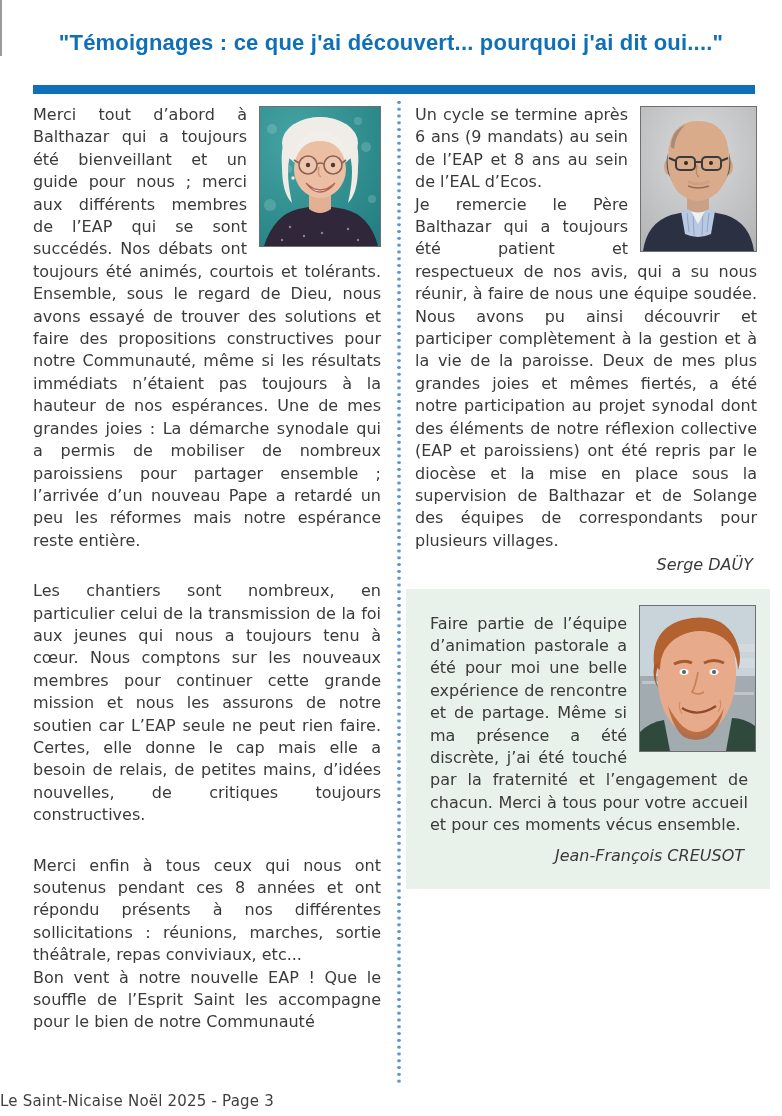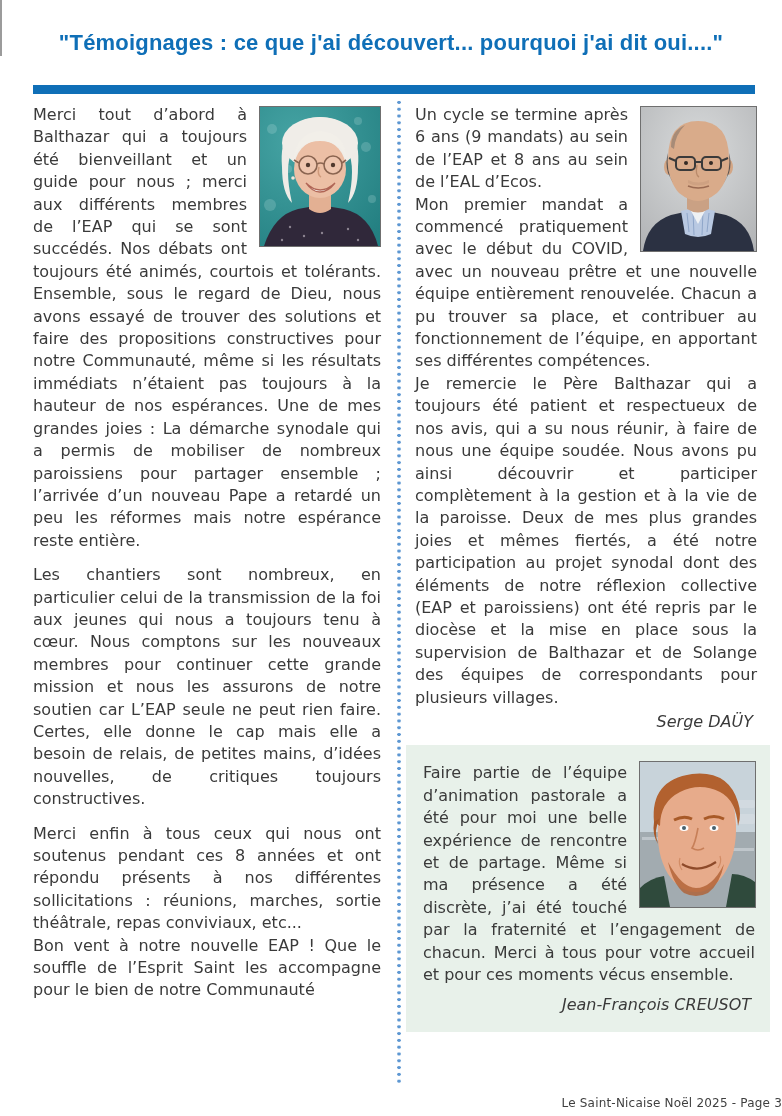--- a/index.html
+++ b/index.html
@@ -28,21 +28,21 @@
 
   
   .col{
     position:absolute;top:104px;
     font-size:16px;line-height:22.4px;color:#3a3a3a;
     text-align:justify;
   }
   .col-left{left:33px;width:348px;}
   .col-right{left:415px;width:342px;}
   .col p{margin:0;}
-  .col p.gap-before{margin-top:12px;}
+  .col p.gap-before{margin-top:28px;}
 
   .divider{
     position:absolute;left:397px;top:100px;width:4px;height:986px;
     background-image:radial-gradient(circle at 2px 2.4px, #5d97d2 1.6px, rgba(0,0,0,0) 1.9px);
     background-size:4px 6.8px;background-repeat:repeat-y;
   }
 
   figure.photo{
     margin:2px 0 8px 12px;padding:0;
     float:right;line-height:0;
@@ -57,26 +57,26 @@
   .sig.sig-serge{margin-top:2px !important;}
   .sig.sig-jf{margin-top:8px !important;}
 
   .green-box{
     margin:12px -13px 0 -9px;
     background:#e8f1ea;
     padding:16px 14px 14px 16px;
     overflow:hidden;
   }
   .green-box figure.photo{margin:0 0 8px 12px;}
-  .green-box p{margin:1px;}
+  .green-box p{margin:8px;}
 
   .footer{
     position:absolute;left:0;bottom:6px;width:100%;
-    text-align:right;margin:0;
-    font-size:12px;color:#3f3f3f;letter-spacing:0.2px;
+    text-align:left;margin:0;
+    font-size:15px;color:#3f3f3f;letter-spacing:0.2px;
   }
 </style>
 </head>
 <body>
 
 <div class="page">
 
   <div class="scan-artifact"></div>
 
   <h1 class="title">"Témoignages : ce que j'ai découvert... pourquoi j'ai dit oui...."</h1>
@@ -165,21 +165,20 @@
           <path d="M54 55 L61 55 M35 54 L28 51 M80 54 L87 51"></path>
         </g>
         <circle cx="45" cy="56" r="2" fill="#332a24"></circle>
         <circle cx="70" cy="56" r="2" fill="#332a24"></circle>
         <path d="M56 58 Q54 68 58 70" stroke="#b98a6a" stroke-width="1.4" fill="none"></path>
         <path d="M47 73 Q57 78 68 73 L68 76 Q57 81 47 76 Z" fill="#b98f72" opacity=".35"></path>
         <path d="M47 79 Q57 83 68 79" stroke="#9a6a52" stroke-width="1.6" fill="none"></path>
       </svg>
     </figure>
     <p>Un cycle se termine après 6 ans (9 mandats) au sein de l’EAP et 8 ans au sein de l’EAL d’Ecos.</p>
-    <p>Mon premier mandat a commencé pratiquement avec le début du COVID, avec un nouveau prêtre et une nouvelle équipe entièrement renouvelée. Chacun a pu trouver sa place, et contribuer au fonctionnement de l’équipe, en apportant ses différentes compétences.</p>
     <p>Je remercie le Père Balthazar qui a toujours été patient et respectueux de nos avis, qui a su nous réunir, à faire de nous une équipe soudée. Nous avons pu ainsi découvrir et participer complètement à la gestion et à la vie de la paroisse. Deux de mes plus grandes joies et mêmes fiertés, a été notre participation au projet synodal dont des éléments de notre réflexion collective (EAP et paroissiens) ont été repris par le diocèse et la mise en place sous la supervision de Balthazar et de Solange des équipes de correspondants pour plusieurs villages.</p>
     <p class="sig sig-serge">Serge DAÜY</p>
 
     <div class="green-box">
       <figure class="photo">
         <svg viewBox="0 0 115 145" width="115" height="145">
           <rect width="115" height="82" fill="#c8d3da"></rect>
           <rect y="70" width="115" height="75" fill="#a2abb0"></rect>
           <g opacity=".5" fill="#dde2e6">
             <rect x="84" y="52" width="31" height="10" rx="2"></rect>

